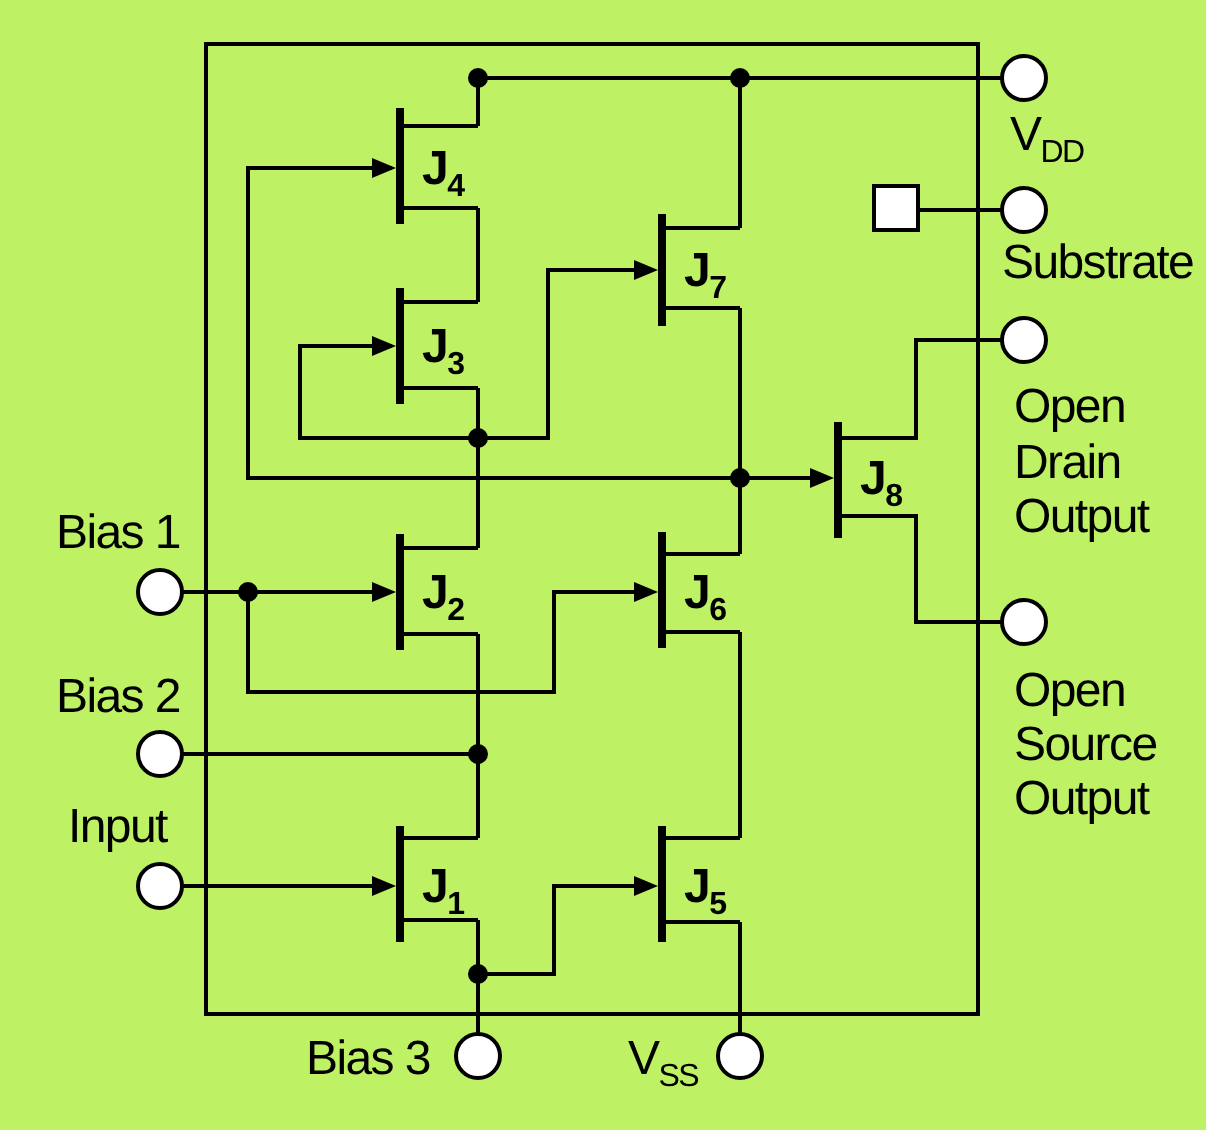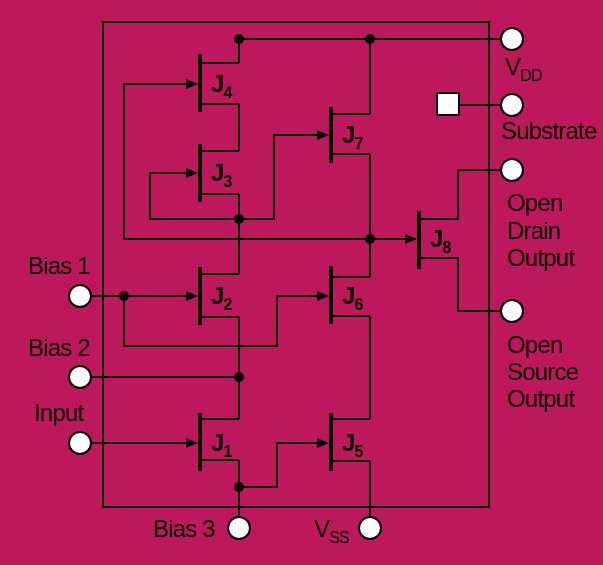--- a/index.html
+++ b/index.html
@@ -1,19 +1,19 @@
 <!DOCTYPE html>
 <html><head>
 <meta charset="utf-8">
 <style>
   html,body{margin:0;padding:0;background:#ffffff;}
   .stage{
     position:relative;
     width:603px;height:565px;
-    background:#be185d;
+    background:#bef264;
     font-family:"Liberation Sans", sans-serif;
   }
   svg text{
     font-family:"Liberation Sans", sans-serif;
     font-size:24px;
     letter-spacing:-0.8px;
     fill:#000;
   }
   svg text.jlbl{font-weight:bold;}
   svg tspan.sub{font-size:16px;}

